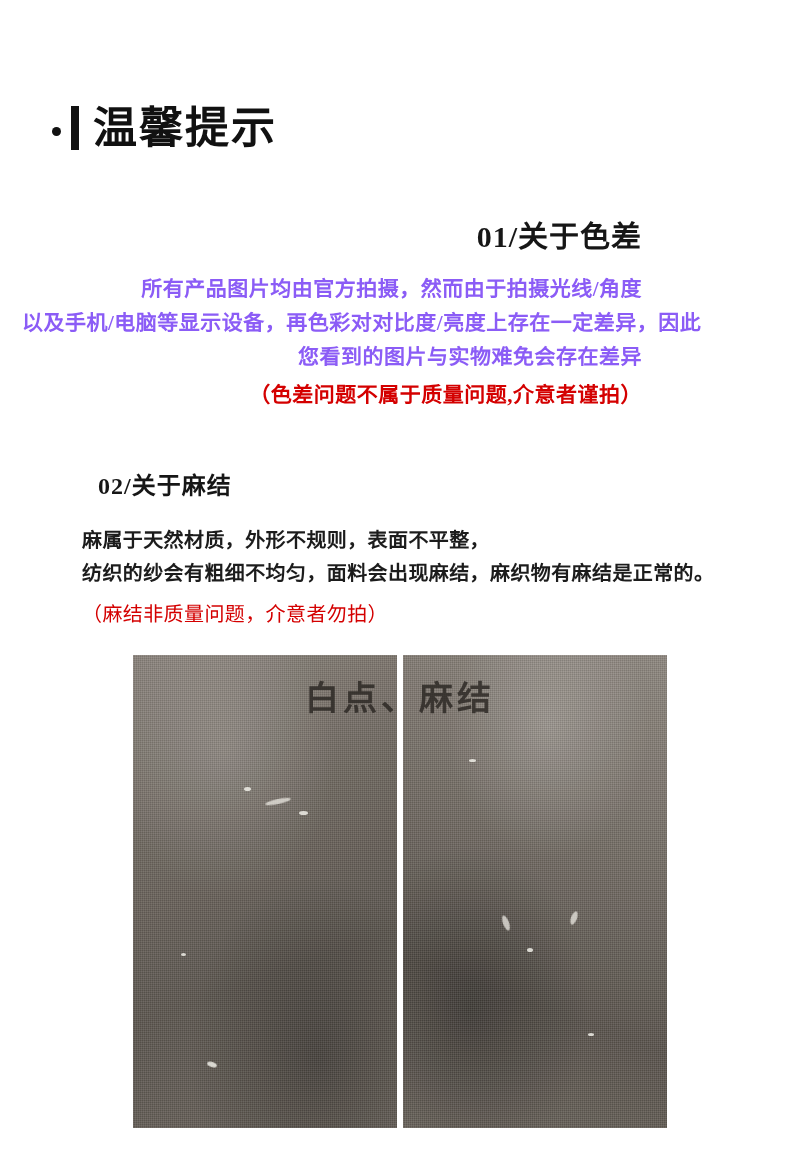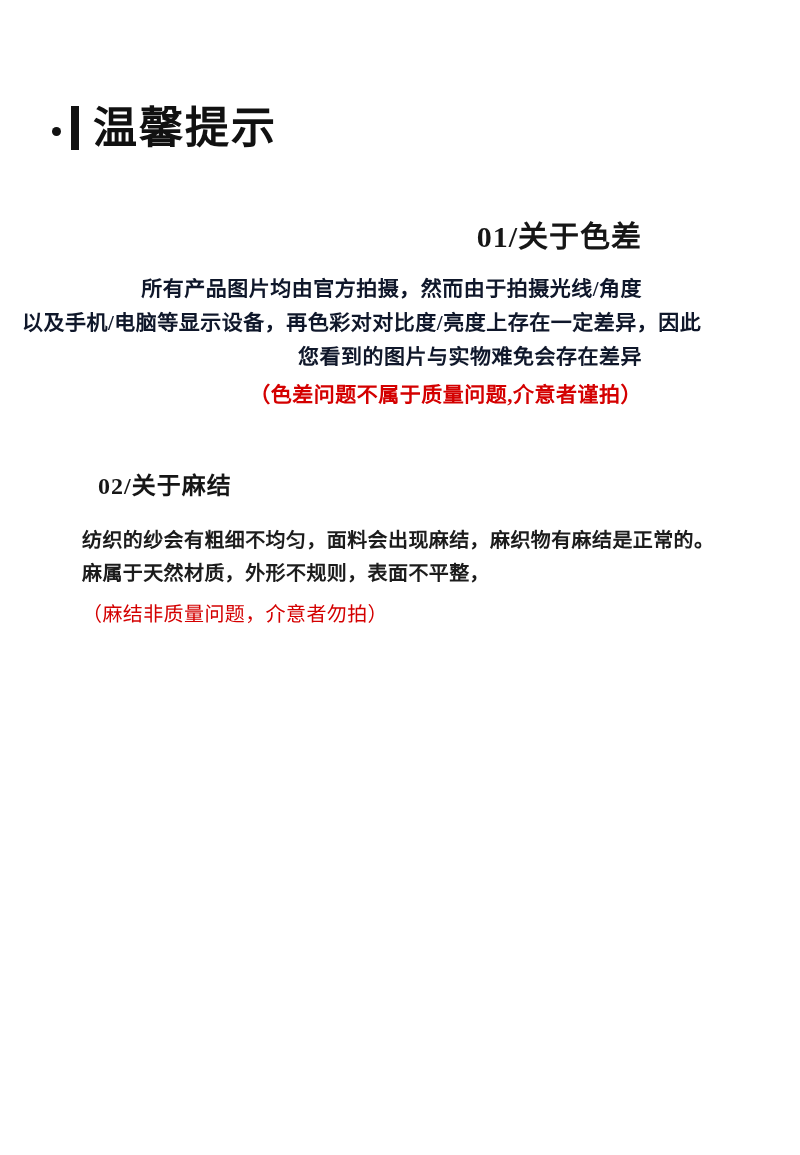--- a/index.html
+++ b/index.html
@@ -70,21 +70,21 @@
 
   .section-01-body {
     position: absolute;
     right: 62px;
     top: 272px;
     width: 620px;
     text-align: right;
     font-size: 21px;
     font-weight: bold;
     line-height: 34px;
-    color: #0f172a;
+    color: #8b5cf6;
     letter-spacing: 0.5px;
   }
   .section-01-body .line {
     display: block;
     white-space: nowrap;
   }
   .section-01-note {
     position: absolute;
     right: 62px;
     top: 378px;
@@ -212,20 +212,37 @@
     <span class="line">所有产品图片均由官方拍摄，然而由于拍摄光线/角度</span>
     <span class="line">以及手机/电脑等显示设备，再色彩对对比度/亮度上存在一定差异，因此</span>
     <span class="line">您看到的图片与实物难免会存在差异</span>
   </div>
 
   <div class="section-01-note">（色差问题不属于质量问题,介意者谨拍）</div>
 
   <div class="section-02-heading">02/关于麻结</div>
 
   <div class="section-02-body">
+    <span class="line">麻属于天然材质，外形不规则，表面不平整，</span>
     <span class="line">纺织的纱会有粗细不均匀，面料会出现麻结，麻织物有麻结是正常的。</span>
-    <span class="line">麻属于天然材质，外形不规则，表面不平整，</span>
   </div>
 
   <div class="section-02-note">（麻结非质量问题，介意者勿拍）</div>
 
+  <div class="photo-block">
+    <div class="photo photo-left">
+      <span class="speck" style="left:42%; top:28%; width:7px; height:4px;"></span>
+      <span class="slub" style="left:50%; top:30.5%; width:26px; height:5px; transform:rotate(-12deg);"></span>
+      <span class="speck" style="left:63%; top:33%; width:9px; height:4px;"></span>
+      <span class="speck" style="left:28%; top:86%; width:10px; height:5px; transform:rotate(18deg);"></span>
+      <span class="speck" style="left:18%; top:63%; width:5px; height:3px;"></span>
+    </div>
+    <div class="photo photo-right">
+      <span class="slub" style="left:36%; top:56%; width:16px; height:6px; transform:rotate(70deg);"></span>
+      <span class="slub" style="left:62%; top:55%; width:14px; height:6px; transform:rotate(-70deg);"></span>
+      <span class="speck" style="left:47%; top:62%; width:6px; height:4px;"></span>
+      <span class="speck" style="left:25%; top:22%; width:7px; height:3px;"></span>
+      <span class="speck" style="left:70%; top:80%; width:6px; height:3px;"></span>
+    </div>
+    <div class="photo-caption">白点、麻结</div>
+  </div>
 
 </div>
 
 </body></html>

